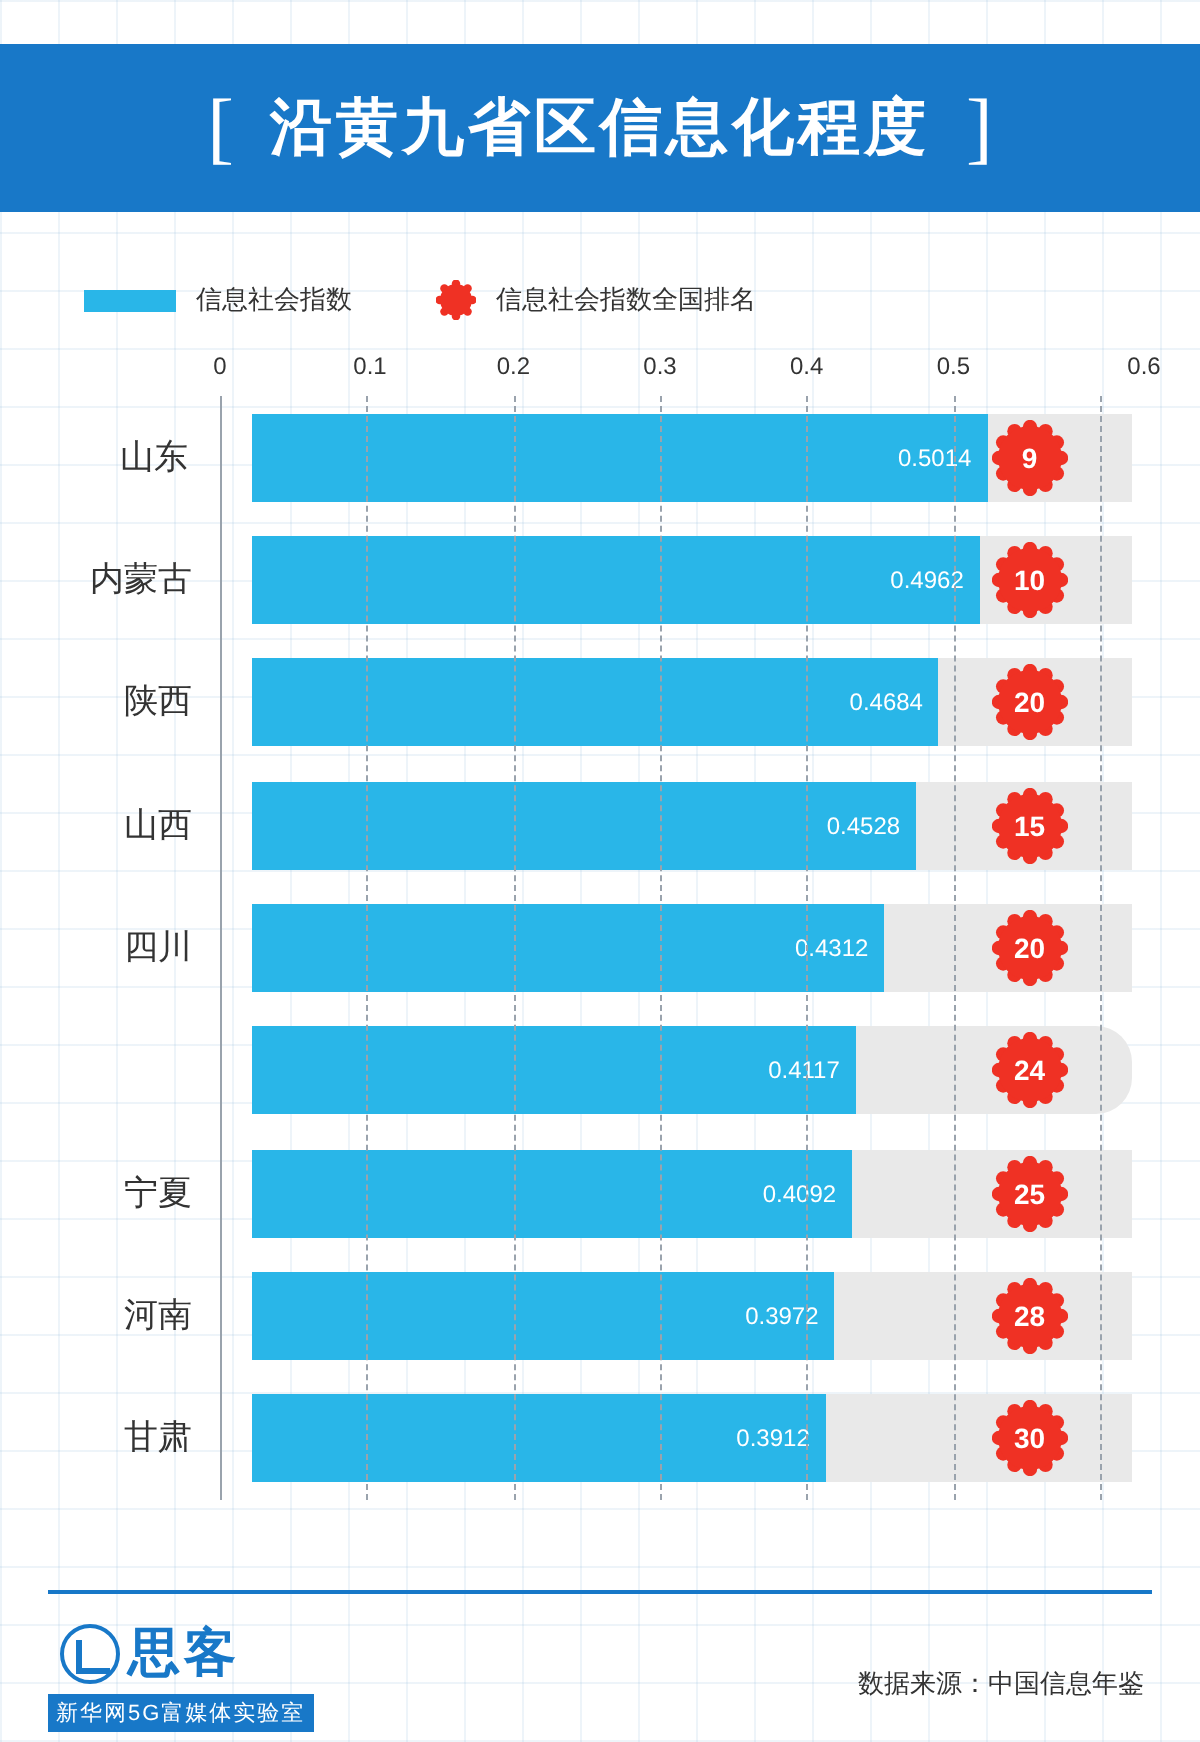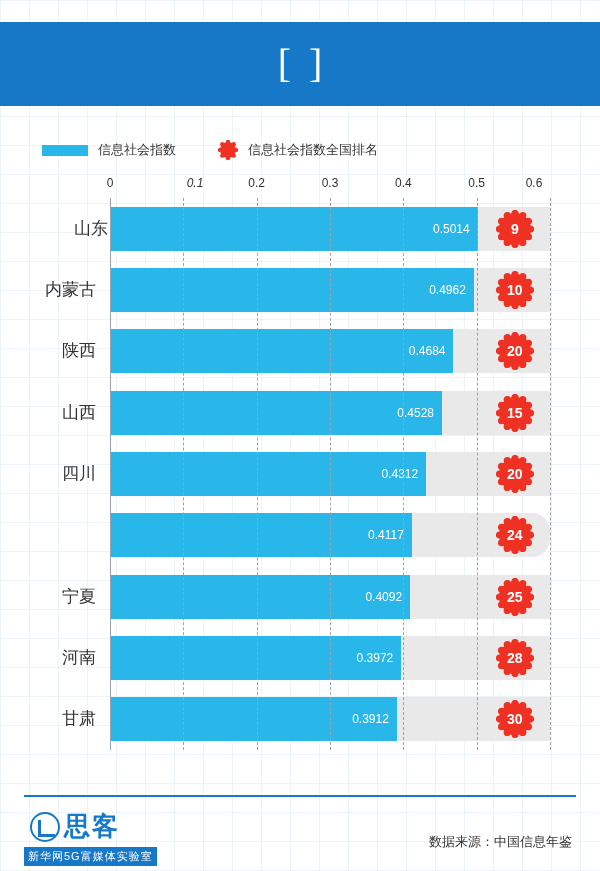--- a/index.html
+++ b/index.html
@@ -107,21 +107,21 @@
     top: 22px;
     width: 0;
     height: 552px;
     border-left: 1px dashed #9aa3ad;
   }
   .gridline.solid-left {
     border-left: 1px solid #9aa3ad;
   }
   .row {
     position: absolute;
-    left: 0;
+    left: 16px;
     width: 440px;
     height: 44px;
     background: #e9e9e9;
   }
   .bar {
     position: absolute;
     left: 0; top: 0;
     height: 44px;
     background: #29b6e8;
   }
@@ -227,20 +227,21 @@
   }
 </style>
 </head>
 <body>
 
 <div class="page">
 
   <div class="header">
     <div class="header-inner">
       <span class="bracket">[</span>
+      <span class="title">沿黄九省区信息化程度</span>
       <span class="bracket">]</span>
     </div>
   </div>
 
   <div class="legend">
     <span class="legend-bar"></span>
     <span>信息社会指数</span>
     <span class="legend-gap"></span>
     <span class="legend-flower">
       <svg width="20" height="20" viewBox="0 0 20 20" aria-hidden="true">
@@ -256,26 +257,26 @@
         </g>
       </svg>
       <span class="core"></span>
     </span>
     <span>信息社会指数全国排名</span>
   </div>
 
   <div class="chart">
     <div class="axis-labels" id="axis-labels">
         <span class="axis-label" style="left: 0px;">0</span>
-        <span class="axis-label" style="left: 85px; font-style: italic;">0.1</span>
+        <span class="axis-label" style="left: 75px;">0.1</span>
         <span class="axis-label" style="left: 146.667px;">0.2</span>
         <span class="axis-label" style="left: 220px;">0.3</span>
         <span class="axis-label" style="left: 293.333px;">0.4</span>
         <span class="axis-label" style="left: 366.667px;">0.5</span>
-        <span class="axis-label" style="left: 424px;">0.6</span>
+        <span class="axis-label" style="left: 462px;">0.6</span>
       </div>
     <div class="plot" id="plot">
         <div class="row" style="top: 8.66667px;">
           <div class="bar" style="width: 367.693px;">
             <span class="bar-value">0.5014</span>
           </div>
         </div>
         <div class="badge" style="left: 385.8px; top: 11.6667px;">
           <svg class="petals" width="38" height="38" viewBox="0 0 38 38" aria-hidden="true">
             <g fill="#ef3124">
@@ -497,21 +498,21 @@
           <div class="num">30</div>
         </div>
       </div>
   <div class="gridline solid-left" style="left: 110px;"></div>
       <div class="gridline" style="left: 183.333px;"></div>
       <div class="gridline" style="left: 256.667px;"></div>
       <div class="gridline" style="left: 330px;"></div>
       <div class="gridline" style="left: 403.333px;"></div>
       <div class="gridline" style="left: 476.667px;"></div>
       <div class="gridline" style="left: 550px;"></div>
-      <div class="cat-label" style="top: 30.6667px; left: 16px;">山东</div>
+      <div class="cat-label" style="top: 30.6667px; left: 2px;">山东</div>
       <div class="cat-label" style="top: 92px; left: 4px;">内蒙古</div>
       <div class="cat-label" style="top: 153.333px; left: 4px;">陕西</div>
       <div class="cat-label" style="top: 214.667px; left: 4px;">山西</div>
       <div class="cat-label" style="top: 276px; left: 4px;">四川</div>
       <div class="cat-label" style="top: 398.667px; left: 4px;">宁夏</div>
       <div class="cat-label" style="top: 460px; left: 4px;">河南</div>
       <div class="cat-label" style="top: 521.333px; left: 4px;">甘肃</div>
     </div>
 
   <div class="footer-rule"></div>

